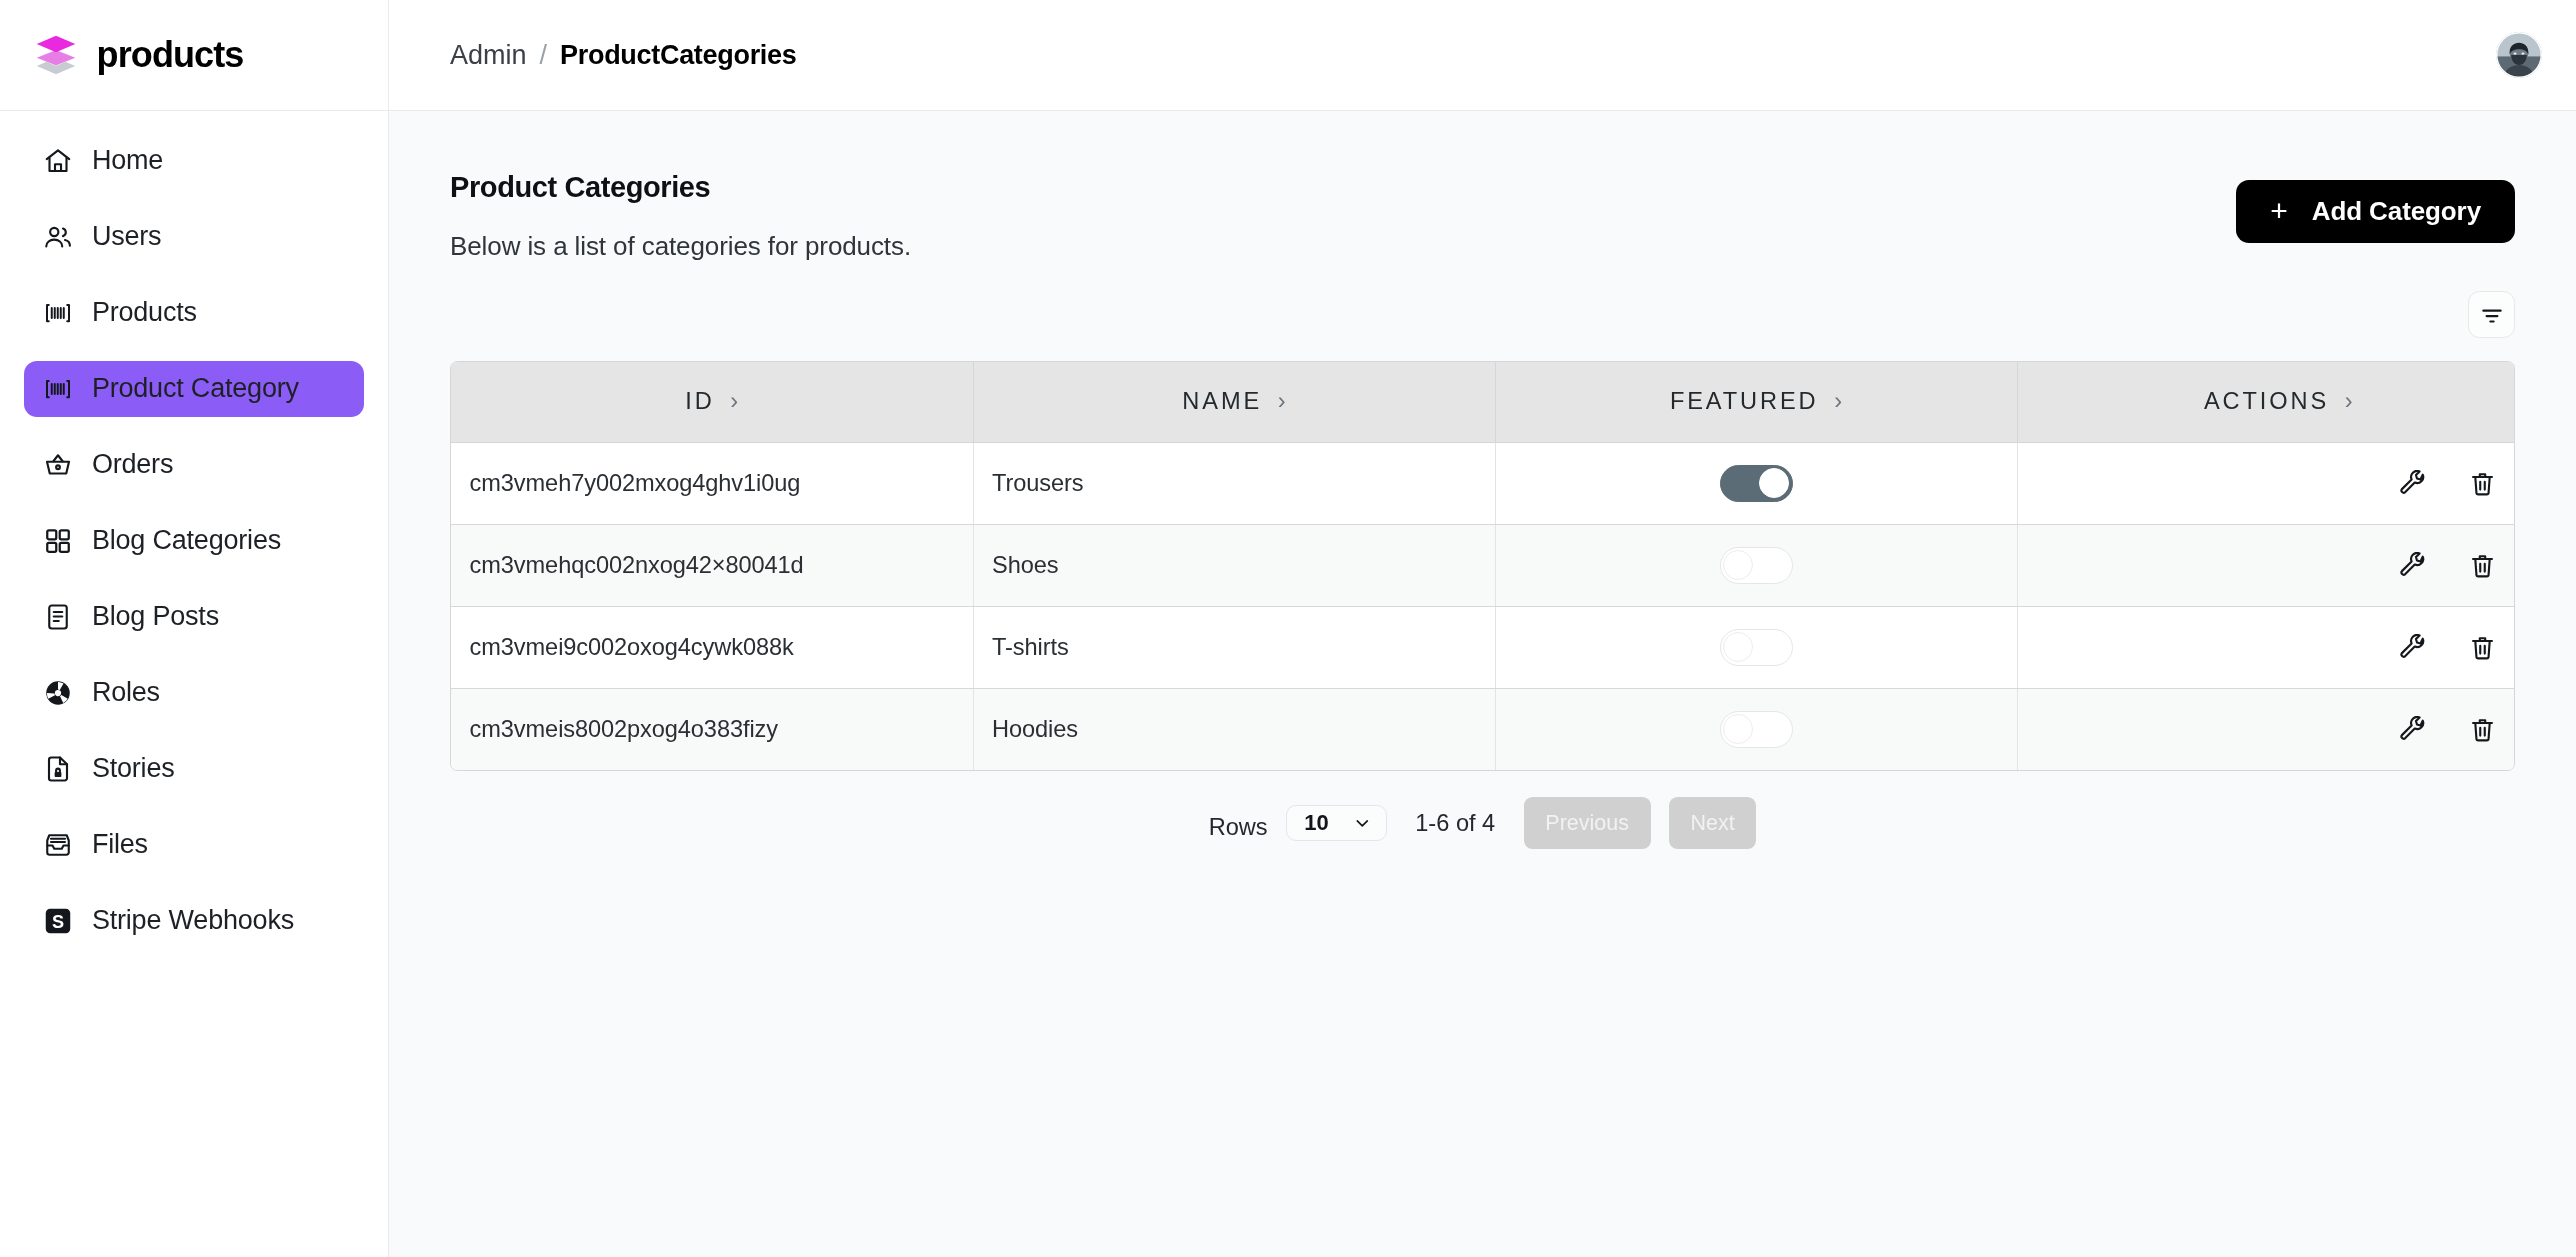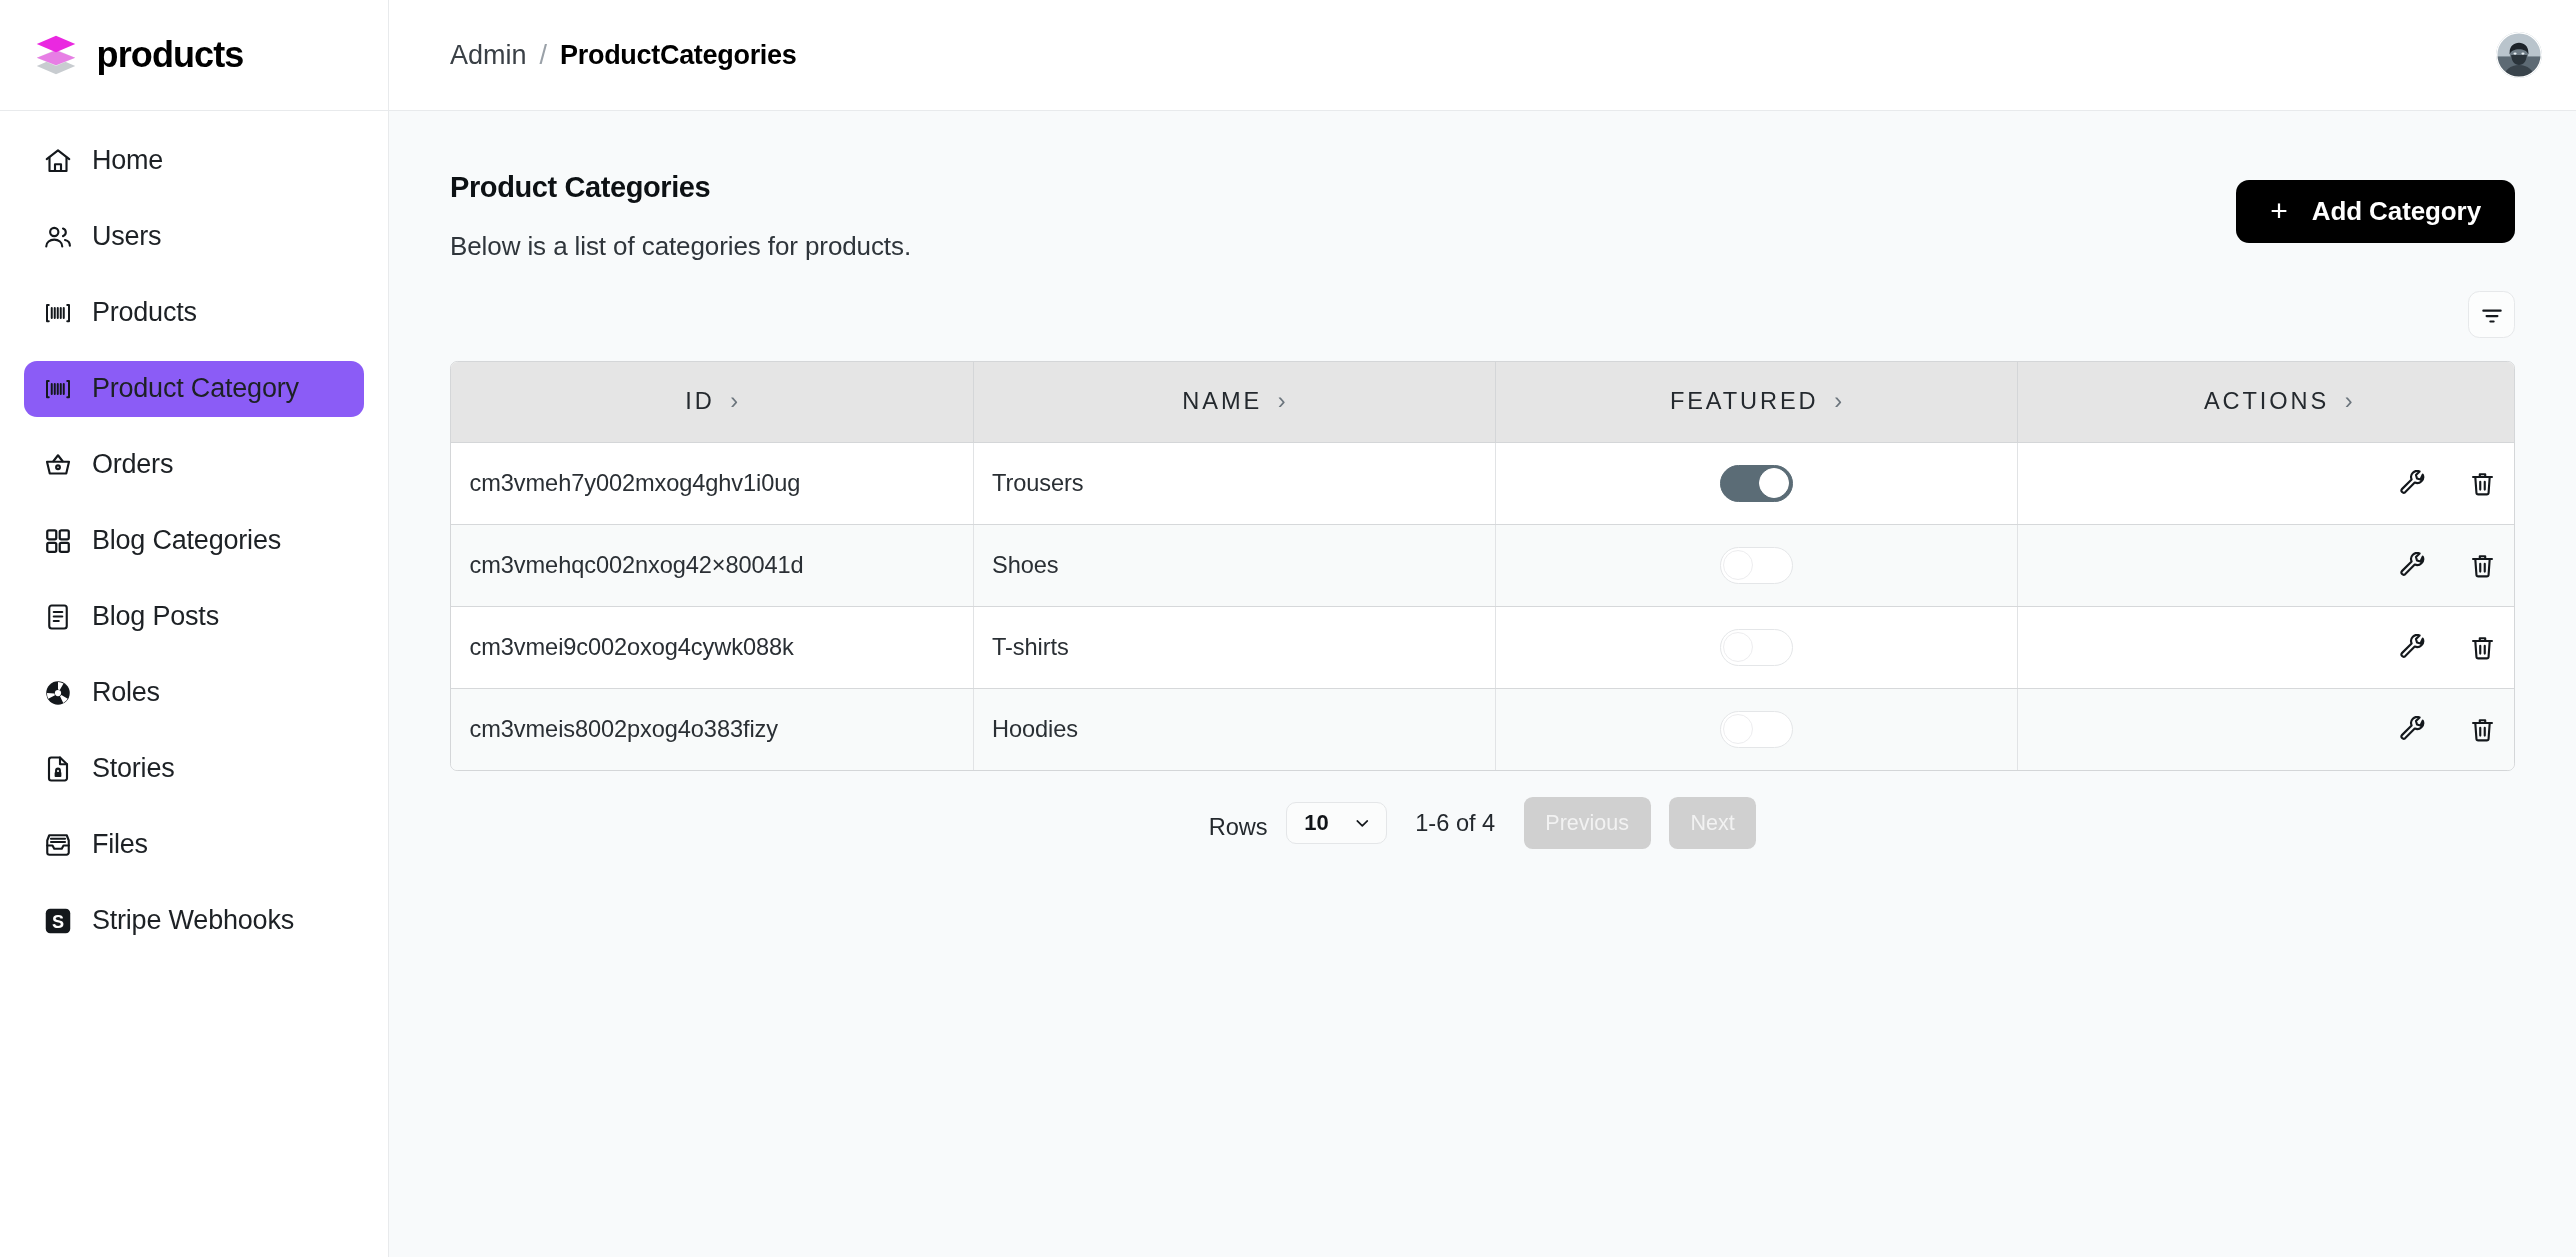--- a/index.html
+++ b/index.html
@@ -288,21 +288,21 @@
     margin-top: 26px;
   }
   .rows-label { font-size: 23.6px; color: #24292e; margin-top: 9px; }
   .rows-select {
     display: flex;
     align-items: center;
     gap: 24px;
     border: 1.4px solid #e4e6e8;
     background: #fbfcfc;
     border-radius: 10px;
-    height: 42px;
+    height: 36px;
     padding: 0 14.3px 0 17px;
     cursor: pointer;
   }
   .rows-select .val { font-size: 22px; font-weight: 700; color: #111418; }
   .rows-select svg { width: 18.6px; height: 18.6px; display: block; }
 
   .range-label { font-size: 23.6px; color: #24292e; margin-left: 10px; margin-right: 10px; }
 
   .pg-btn {
     background: #d0d0d0;

